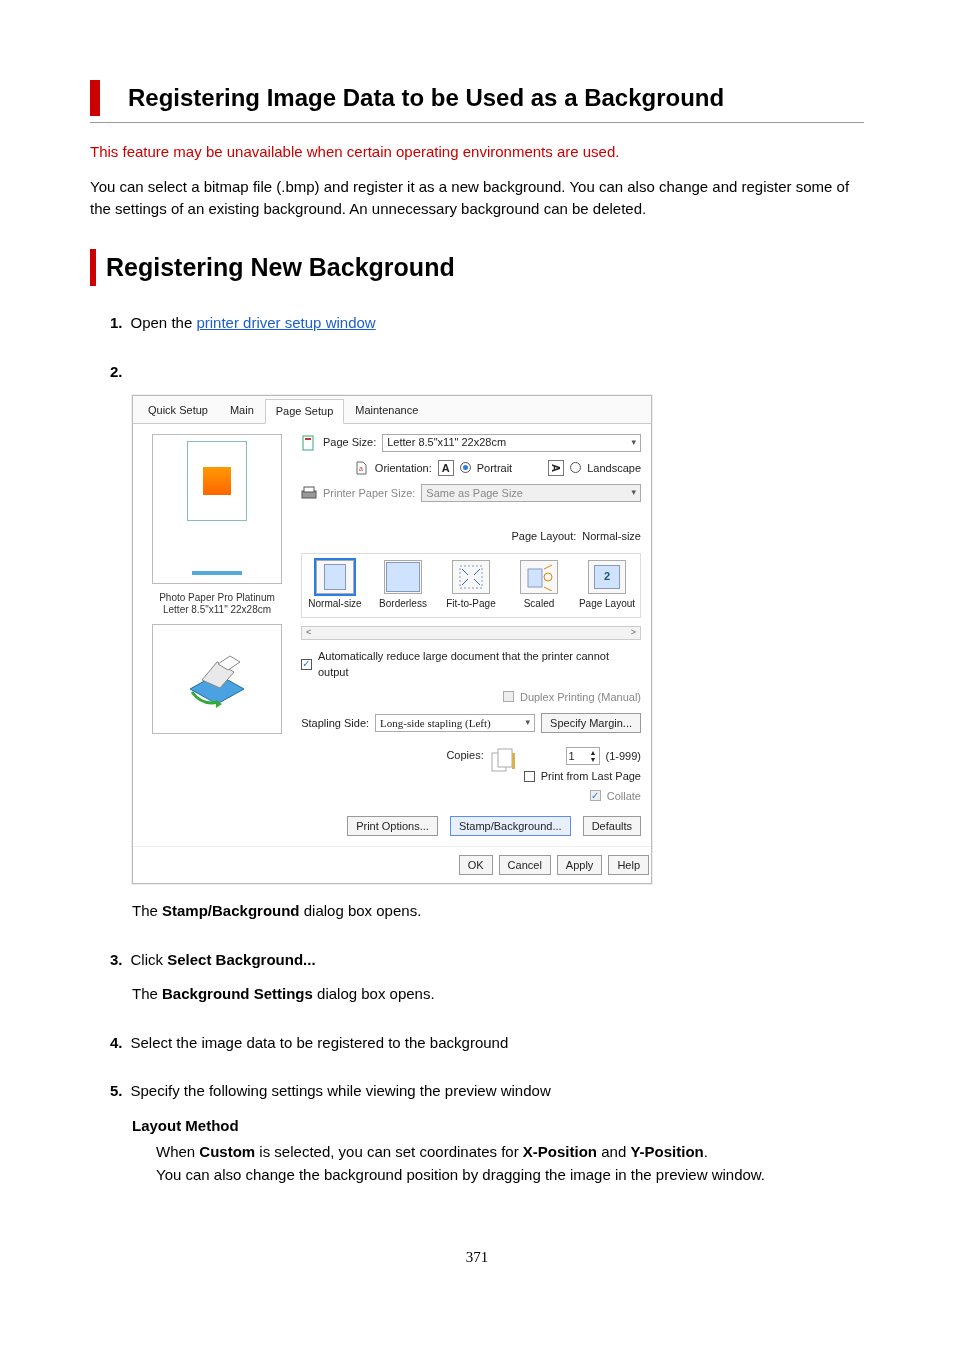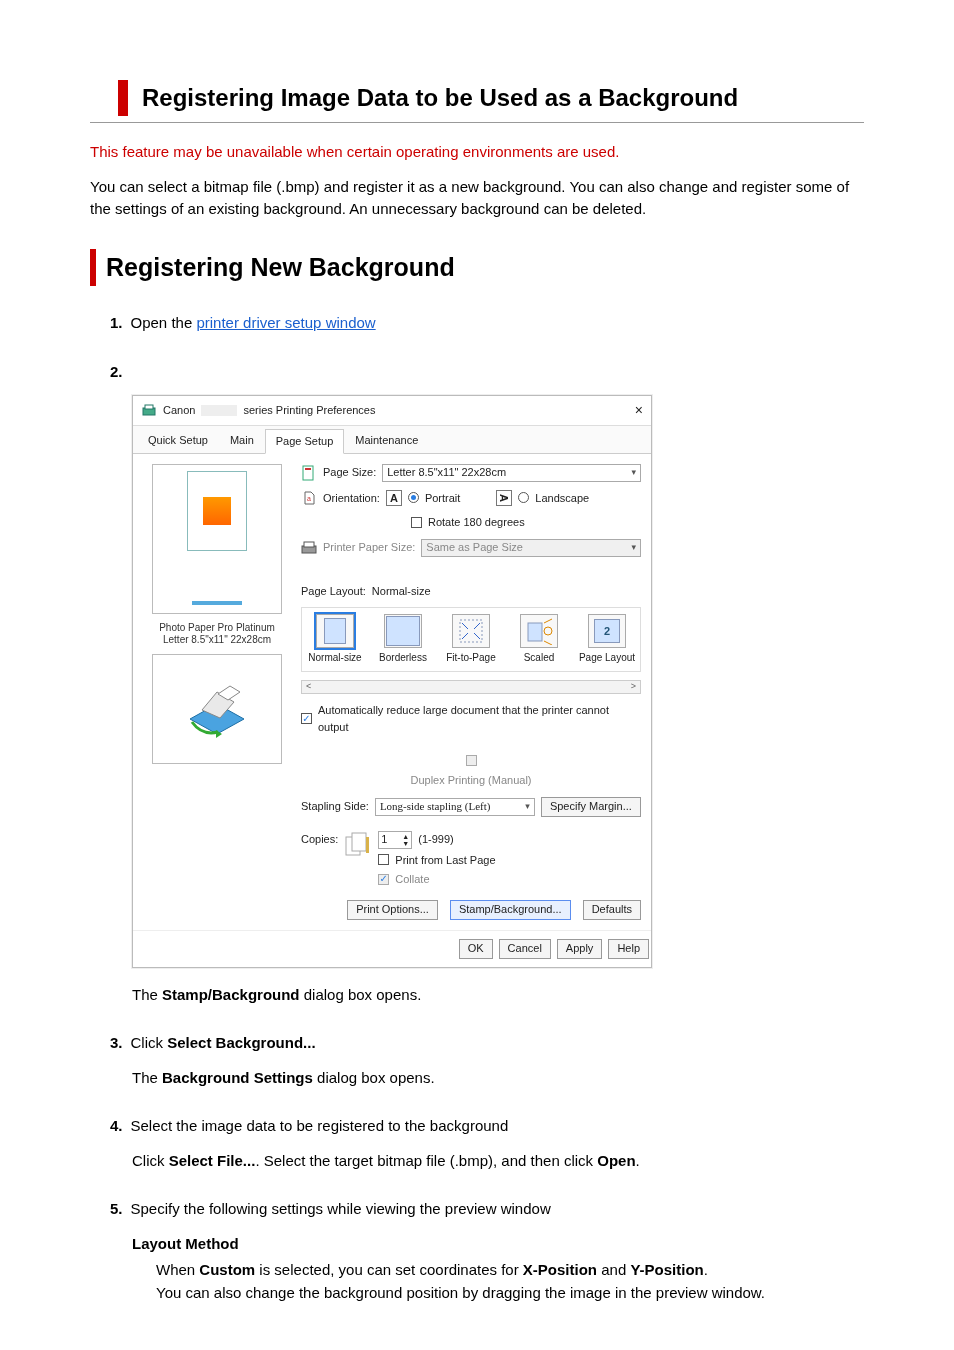--- a/index.html
+++ b/index.html
@@ -8,23 +8,22 @@
     font-size: 15px;
     color: #000;
     background: #fff;
     width: 954px;
     margin: 0 auto;
     padding: 80px 90px 60px 90px;
     line-height: 1.5;
   }
   .title-wrap {
     border-left: 10px solid #c00;
-    padding-left: 14px;
+    padding-left: 28px;
     margin-bottom: 6px;
-    margin-left: 28px;
   }
   h1 {
     font-size: 24px;
     font-weight: bold;
   }
   .title-rule {
     border: none;
     border-bottom: 1px solid #999;
     margin-bottom: 18px;
   }
@@ -87,21 +86,21 @@
   .duplex-box {
     width:130px; height:110px; border:1px solid #bbb; background:#fff;
     display:flex; align-items:center; justify-content:center;
   }
   .printer-art {
     width:70px; height:70px;
     display:flex; align-items:center; justify-content:center;
   }
   .printer-art svg { width:70px; height:70px; }
   .dlg-right { flex:1; display:flex; flex-direction:column; gap:8px; }
-  .row { display:flex; align-items:center; gap:6px; }
+  .row { display:flex; align-items:center; gap:6px;justify-content:flex-end; }
   .row label { white-space: nowrap; }
   .combo {
     flex:1; border:1px solid #aaa; background:#fff; padding:1px 4px; height:18px;
     display:flex; align-items:center; justify-content:space-between;
   }
   .combo.disabled { background:#f0f0f0; color:#888; }
   .combo .arrow { font-size:9px; color:#555; }
   .icon-sm { width:16px; height:16px; display:inline-flex; align-items:center; justify-content:center; font-size:10px;}
   .a-box { width:16px; height:16px; border:1px solid #777; display:inline-flex; align-items:center; justify-content:center; font-weight:bold; font-size:11px; background:#fff;}
   .radio { width:11px; height:11px; border:1px solid #555; border-radius:50%; display:inline-flex; align-items:center; justify-content:center;}
@@ -148,34 +147,20 @@
       </span>
     </div>
   </li>
 
   <li>
     <div class="step-head">
       <span class="step-num">2.</span>
     </div>
 
     <div class="dlg">
-      <div class="dlg-titlebar">
-        <div class="left">
-          <span class="icon-sm">
-            <svg viewBox="0 0 16 16">
-                <rect x="2" y="5" width="12" height="7" fill="#4a8" stroke="#276"></rect>
-                <rect x="4" y="2" width="8" height="4" fill="#fff" stroke="#276"></rect>
-              </svg>
-          </span>
-          <span>Canon</span>
-          <span style="display:inline-block; width:36px; height:11px; background:#eee;"></span>
-          <span>series Printing Preferences</span>
-        </div>
-        <span class="dlg-close">×</span>
-      </div>
 
       <div class="tabs">
         <div class="tab">Quick Setup</div>
         <div class="tab">Main</div>
         <div class="tab active">Page Setup</div>
         <div class="tab">Maintenance</div>
       </div>
 
       <div class="dlg-body">
         <div class="dlg-left">
@@ -226,24 +211,20 @@
             </span>
             <label>Orientation:</label>
             <span class="a-box">A</span>
             <span class="radio checked"></span>
             <span>Portrait</span>
             <span style="width:24px"></span>
             <span class="a-box" style="transform:rotate(90deg)">A</span>
             <span class="radio"></span>
             <span>Landscape</span>
           </div>
-          <div class="row" style="padding-left:110px;">
-            <span class="chk"></span>
-            <span>Rotate 180 degrees</span>
-          </div>
 
           <div class="row">
             <span class="icon-sm">
               <svg viewBox="0 0 16 16">
                   <rect x="1" y="6" width="14" height="7" fill="#999" stroke="#555"></rect>
                   <rect x="3" y="2" width="10" height="5" fill="#fff" stroke="#555"></rect>
                 </svg>
             </span>
             <label class="grey">Printer Paper Size:</label>
             <div class="combo disabled">
@@ -299,21 +280,21 @@
           <div class="scrollthumb">
             <span>&lt;</span>
             <span>&gt;</span>
           </div>
 
           <div class="row">
             <span class="chk checked"></span>
             <span>Automatically reduce large document that the printer cannot output</span>
           </div>
 
-          <div class="row" style="margin-top:12px;flex-direction:column;">
+          <div class="row" style="margin-top:0;">
             <span class="chk disabled"></span>
             <span class="grey">Duplex Printing (Manual)</span>
           </div>
           <div class="row">
             <label>Stapling Side:</label>
             <div class="combo" style="flex:0 0 160px;font-family:Liberation Serif, serif;">
               <span>Long-side stapling (Left)</span>
               <span class="arrow">▾</span>
             </div>
             <div class="btn">Specify Margin...</div>
@@ -385,25 +366,20 @@
         <span>The </span><span class="bold">Background Settings</span><span> dialog box opens.</span>
       </p>
     </div>
   </li>
 
   <li>
     <div class="step-head">
       <span class="step-num">4.</span>
       <span>Select the image data to be registered to the background</span>
     </div>
-    <div class="step-body">
-      <p>
-        <span>Click </span><span class="bold">Select File...</span><span>. Select the target bitmap file (.bmp), and then click </span><span class="bold">Open</span><span>.</span>
-      </p>
-    </div>
   </li>
 
   <li>
     <div class="step-head">
       <span class="step-num">5.</span>
       <span>Specify the following settings while viewing the preview window</span>
     </div>
     <div class="step-body">
       <div class="sub-h">Layout Method</div>
       <div class="sub-body">

